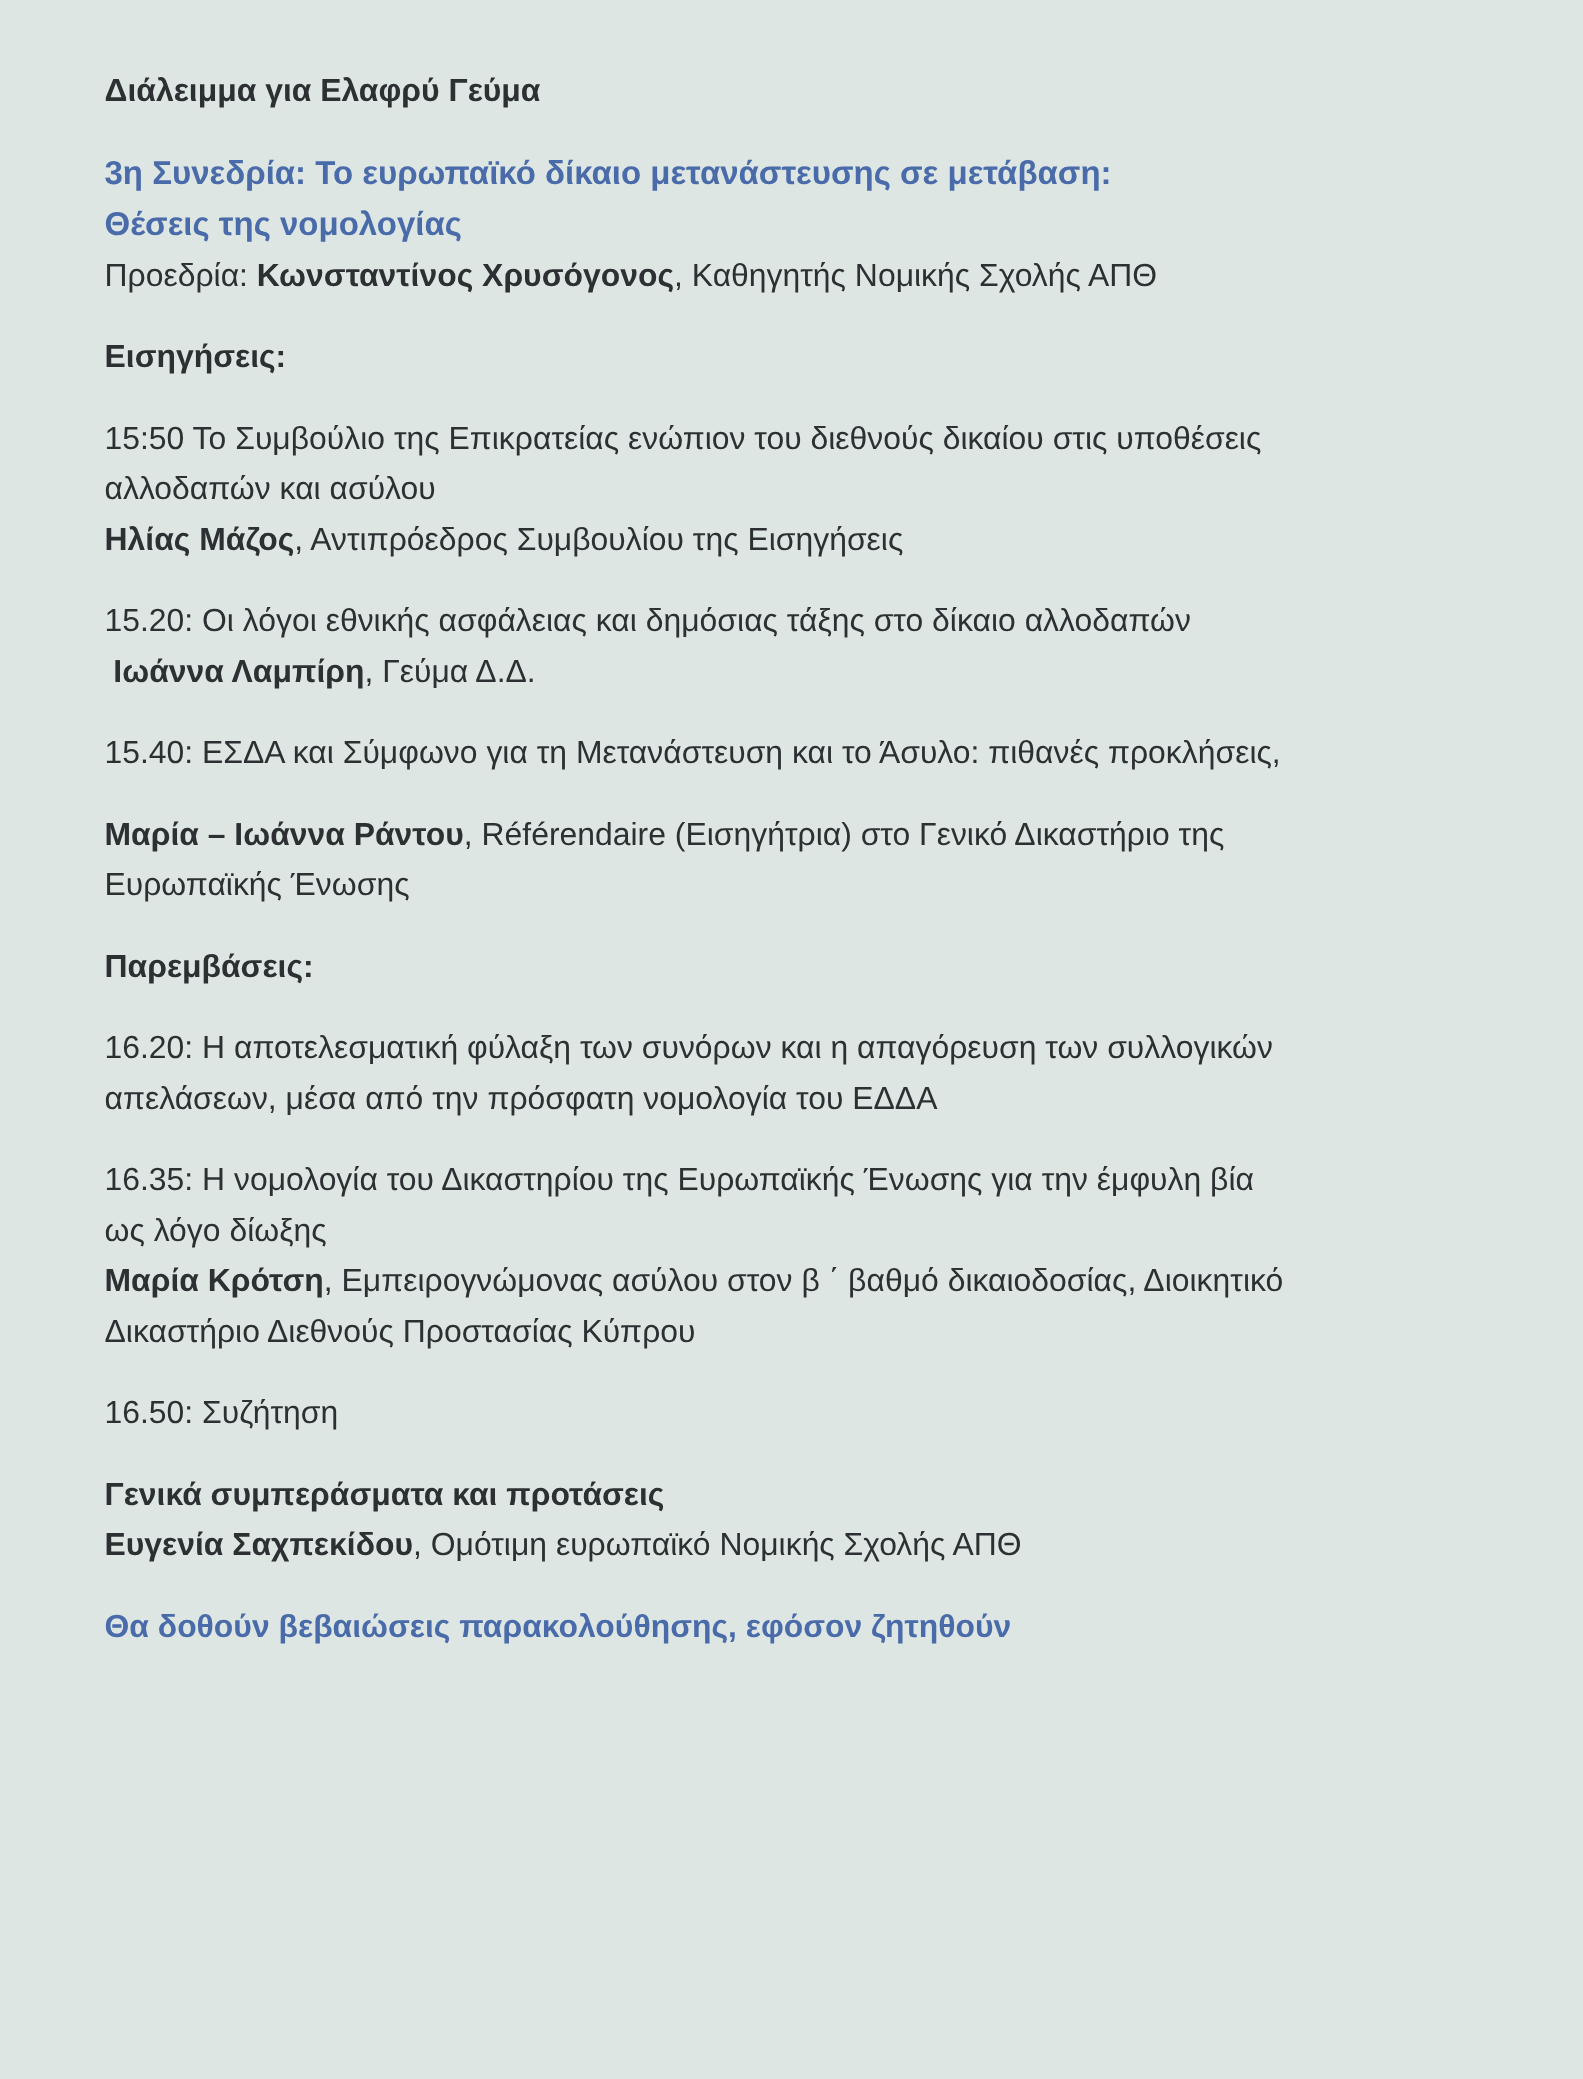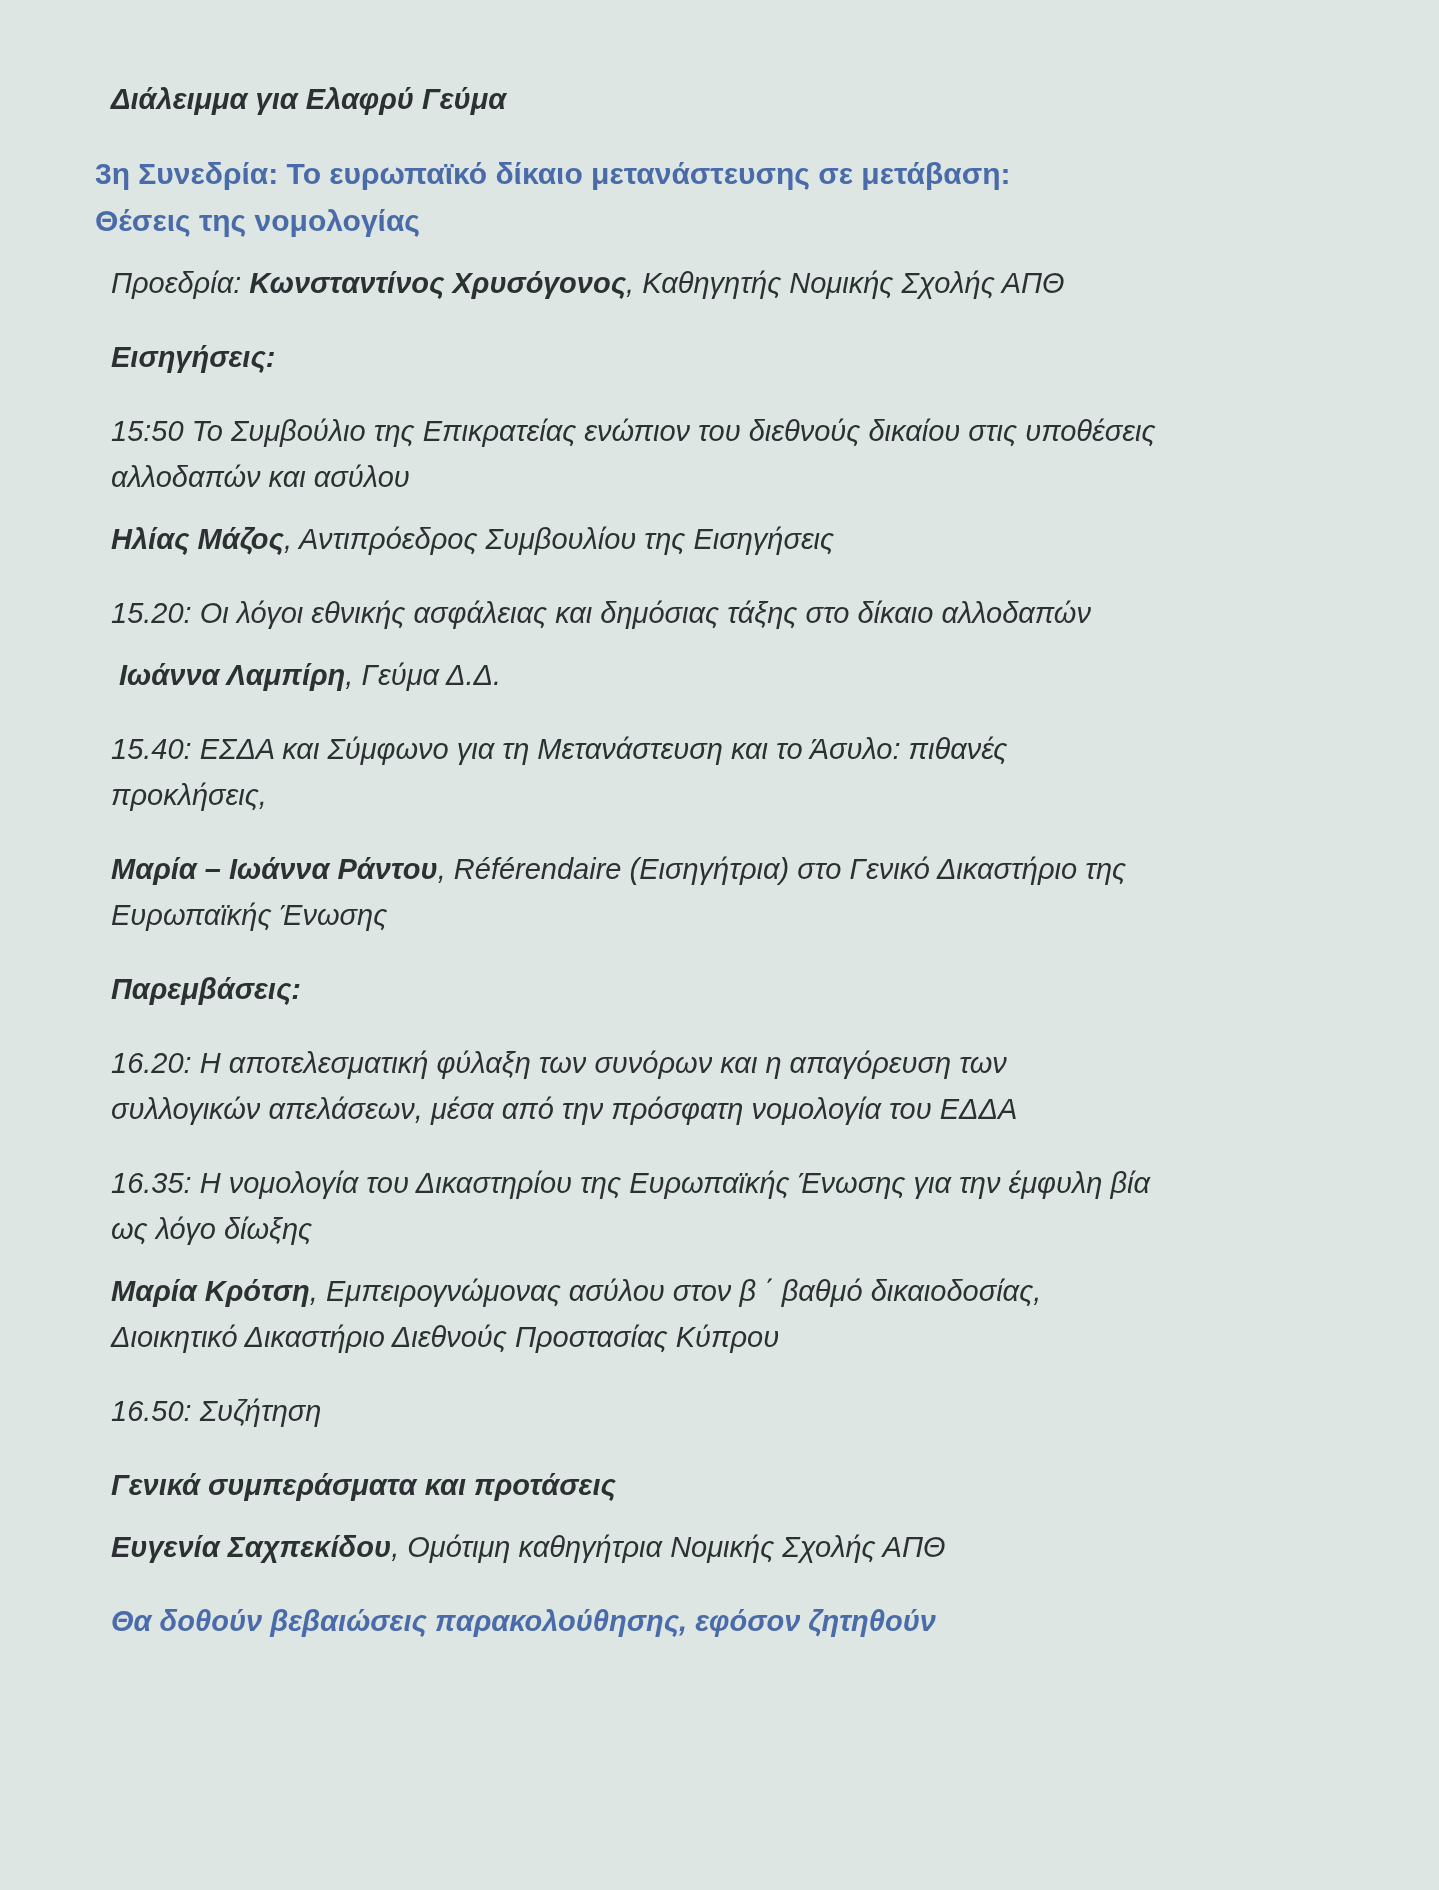--- a/index.html
+++ b/index.html
@@ -13,21 +13,21 @@
     line-height: 46px;
     -webkit-font-smoothing: antialiased;
   }
   .doc {
     box-sizing: border-box;
     width: 1085px;
     margin-left: 95px;
     padding-top: 60px;
   }
   .block { margin: 0 0 28px 0; }
-  .block p { margin: 16px; font-style: italic; }
+  .block p { margin: 0; }
   .bold { font-weight: 700; }
   .blue { color: var(--accent-blue, #4a6ba9); }
   .session-title {
     margin: 0;
     font-size: 30px;
     line-height: 47px;
     font-weight: 700;
   }
   .session-title span { display: block; }
   .talk-speaker, .chair-line { white-space: pre-wrap; }
@@ -85,20 +85,20 @@
     <p class="talk-title">16.35: Η νομολογία του Δικαστηρίου της Ευρωπαϊκής Ένωσης για την έμφυλη βία ως λόγο δίωξης</p>
     <p class="talk-speaker"><b class="speaker-name">Μαρία Κρότση</b><span>, Εμπειρογνώμονας ασύλου στον β ΄ βαθμό δικαιοδοσίας, Διοικητικό Δικαστήριο Διεθνούς Προστασίας Κύπρου</span></p>
   </div>
 
   <div class="block">
     <p>16.50: Συζήτηση</p>
   </div>
 
   <div class="block">
     <p class="bold">Γενικά συμπεράσματα και προτάσεις</p>
-    <p class="talk-speaker"><b class="speaker-name">Ευγενία Σαχπεκίδου</b><span>, Ομότιμη καθηγήτρια Νομικής Σχολής ΑΠΘ</span></p>
+    <p class="talk-speaker"><b class="speaker-name">Ευγενία Σαχπεκίδου</b><span>, Ομότιμη ευρωπαϊκό Νομικής Σχολής ΑΠΘ</span></p>
   </div>
 
   <div class="block certificates">
     <p class="bold blue">Θα δοθούν βεβαιώσεις παρακολούθησης, εφόσον ζητηθούν</p>
   </div>
 
 </div>
 
 </body></html>

